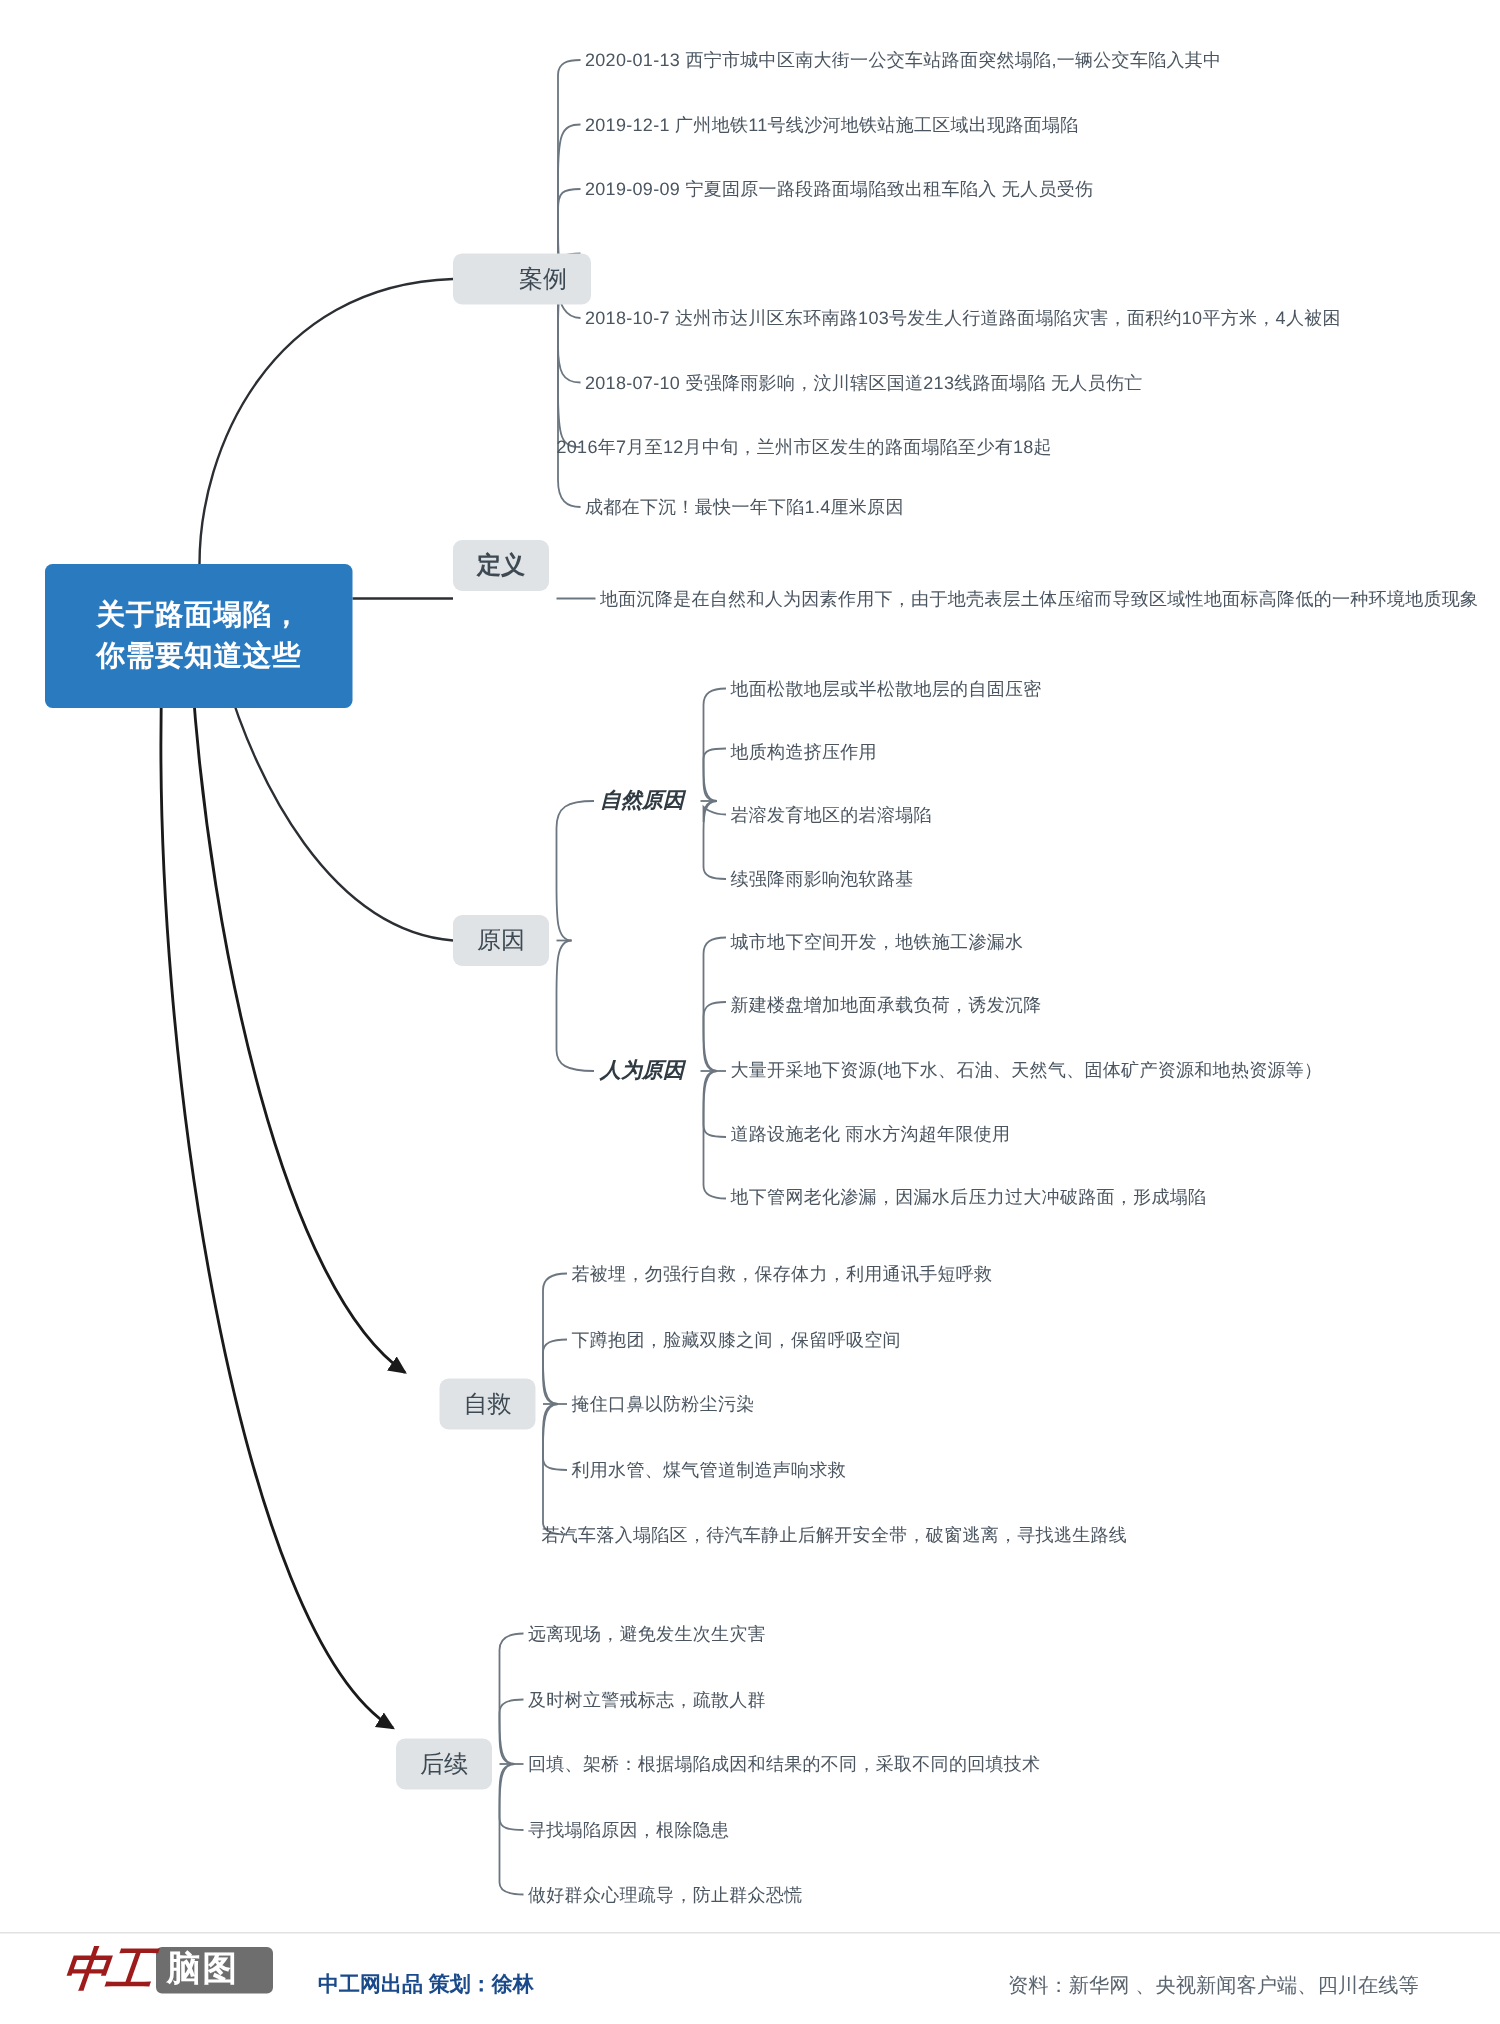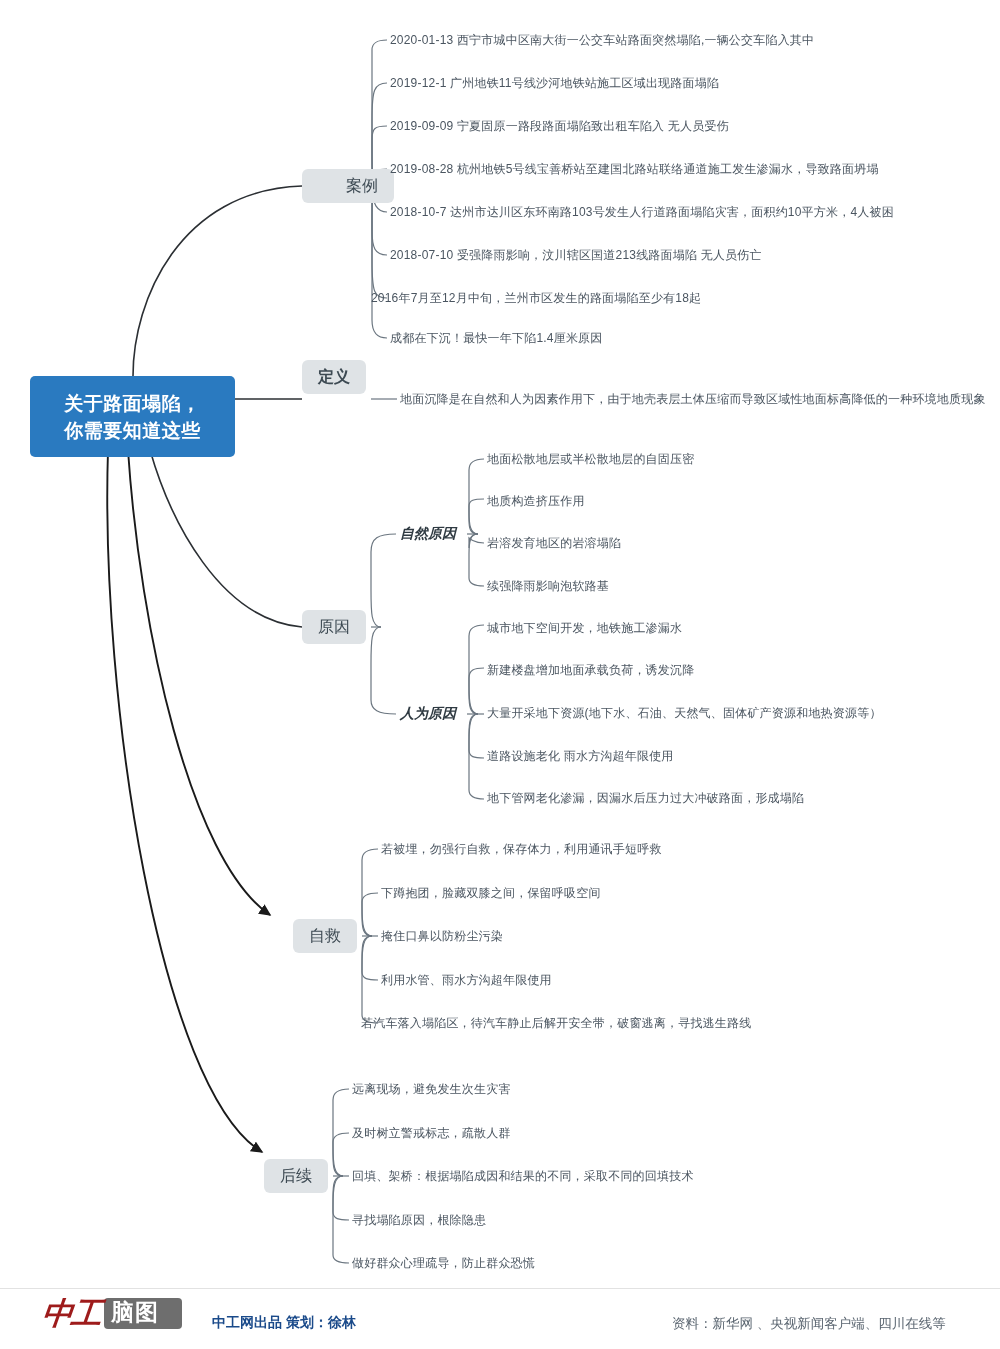--- a/index.html
+++ b/index.html
@@ -7,21 +7,21 @@
     font-family:"Liberation Sans","DejaVu Sans",sans-serif;
     width:1000px;height:1349px;position:relative;overflow:hidden;
   }
   #stage{position:absolute;left:0;top:0;width:1000px;height:1349px;}
   svg#wires{position:absolute;left:0;top:0;width:1000px;height:1349px;pointer-events:none;}
 
   .node{position:absolute;box-sizing:border-box;}
 
   
   .root-node{
-    left:30px;top:376px;width:205px;height:81px;
+    left:30px;top:376px;width:205px;height:96px;
     background:#2a7ac0;border-radius:5px;
     display:flex;flex-direction:column;align-items:center;justify-content:center;
     color:#ffffff;font-weight:bold;font-size:19px;line-height:27px;letter-spacing:.5px;
   }
   .root-node span{display:block;white-space:nowrap;}
 
   
   .chip{
     background:#dfe3e6;border-radius:6px;
     display:flex;align-items:center;justify-content:center;
@@ -156,21 +156,20 @@
   <div class="node chip chip-self">
     <span>自救</span>
   </div>
   <div class="node chip chip-after">
     <span>后续</span>
   </div>
 
   <div class="node leaf" style="left:390px;top:31px">2020-01-13 西宁市城中区南大街一公交车站路面突然塌陷,一辆公交车陷入其中</div>
   <div class="node leaf" style="left:390px;top:74px">2019-12-1 广州地铁11号线沙河地铁站施工区域出现路面塌陷</div>
   <div class="node leaf" style="left:390px;top:117px">2019-09-09 宁夏固原一路段路面塌陷致出租车陷入 无人员受伤</div>
-  <div class="node leaf" style="left:390px;top:160px">2019-08-28 杭州地铁5号线宝善桥站至建国北路站联络通道施工发生渗漏水，导致路面坍塌</div>
   <div class="node leaf" style="left:390px;top:203px">2018-10-7 达州市达川区东环南路103号发生人行道路面塌陷灾害，面积约10平方米，4人被困</div>
   <div class="node leaf" style="left:390px;top:246px">2018-07-10 受强降雨影响，汶川辖区国道213线路面塌陷 无人员伤亡</div>
   <div class="node leaf" style="left:371px;top:289px">2016年7月至12月中旬，兰州市区发生的路面塌陷至少有18起</div>
   <div class="node leaf" style="left:390px;top:329px">成都在下沉！最快一年下陷1.4厘米原因</div>
 
   <div class="node leaf" style="left:400px;top:390px">地面沉降是在自然和人为因素作用下，由于地壳表层土体压缩而导致区域性地面标高降低的一种环境地质现象</div>
 
   <div class="node sublabel sub-nat">自然原因</div>
   <div class="node sublabel sub-hum">人为原因</div>
 
@@ -181,21 +180,21 @@
 
   <div class="node leaf" style="left:487px;top:619px">城市地下空间开发，地铁施工渗漏水</div>
   <div class="node leaf" style="left:487px;top:661px">新建楼盘增加地面承载负荷，诱发沉降</div>
   <div class="node leaf" style="left:487px;top:704px">大量开采地下资源(地下水、石油、天然气、固体矿产资源和地热资源等）</div>
   <div class="node leaf" style="left:487px;top:747px">道路设施老化 雨水方沟超年限使用</div>
   <div class="node leaf" style="left:381px;top:840px">若被埋，勿强行自救，保存体力，利用通讯手短呼救</div>
 
   <div class="node leaf" style="left:487px;top:789px">地下管网老化渗漏，因漏水后压力过大冲破路面，形成塌陷</div>
   <div class="node leaf" style="left:381px;top:884px">下蹲抱团，脸藏双膝之间，保留呼吸空间</div>
   <div class="node leaf" style="left:381px;top:927px">掩住口鼻以防粉尘污染</div>
-  <div class="node leaf" style="left:381px;top:971px">利用水管、雨水方沟超年限使用</div>
+  <div class="node leaf" style="left:381px;top:971px">利用水管、煤气管道制造声响求救</div>
   <div class="node leaf" style="left:361px;top:1014px">若汽车落入塌陷区，待汽车静止后解开安全带，破窗逃离，寻找逃生路线</div>
 
   <div class="node leaf" style="left:352px;top:1080px">远离现场，避免发生次生灾害</div>
   <div class="node leaf" style="left:352px;top:1124px">及时树立警戒标志，疏散人群</div>
   <div class="node leaf" style="left:352px;top:1167px">回填、架桥：根据塌陷成因和结果的不同，采取不同的回填技术</div>
   <div class="node leaf" style="left:352px;top:1211px">寻找塌陷原因，根除隐患</div>
   <div class="node leaf" style="left:352px;top:1254px">做好群众心理疏导，防止群众恐慌</div>
 
   <div class="footer">
     <div class="footer-sep"></div>

